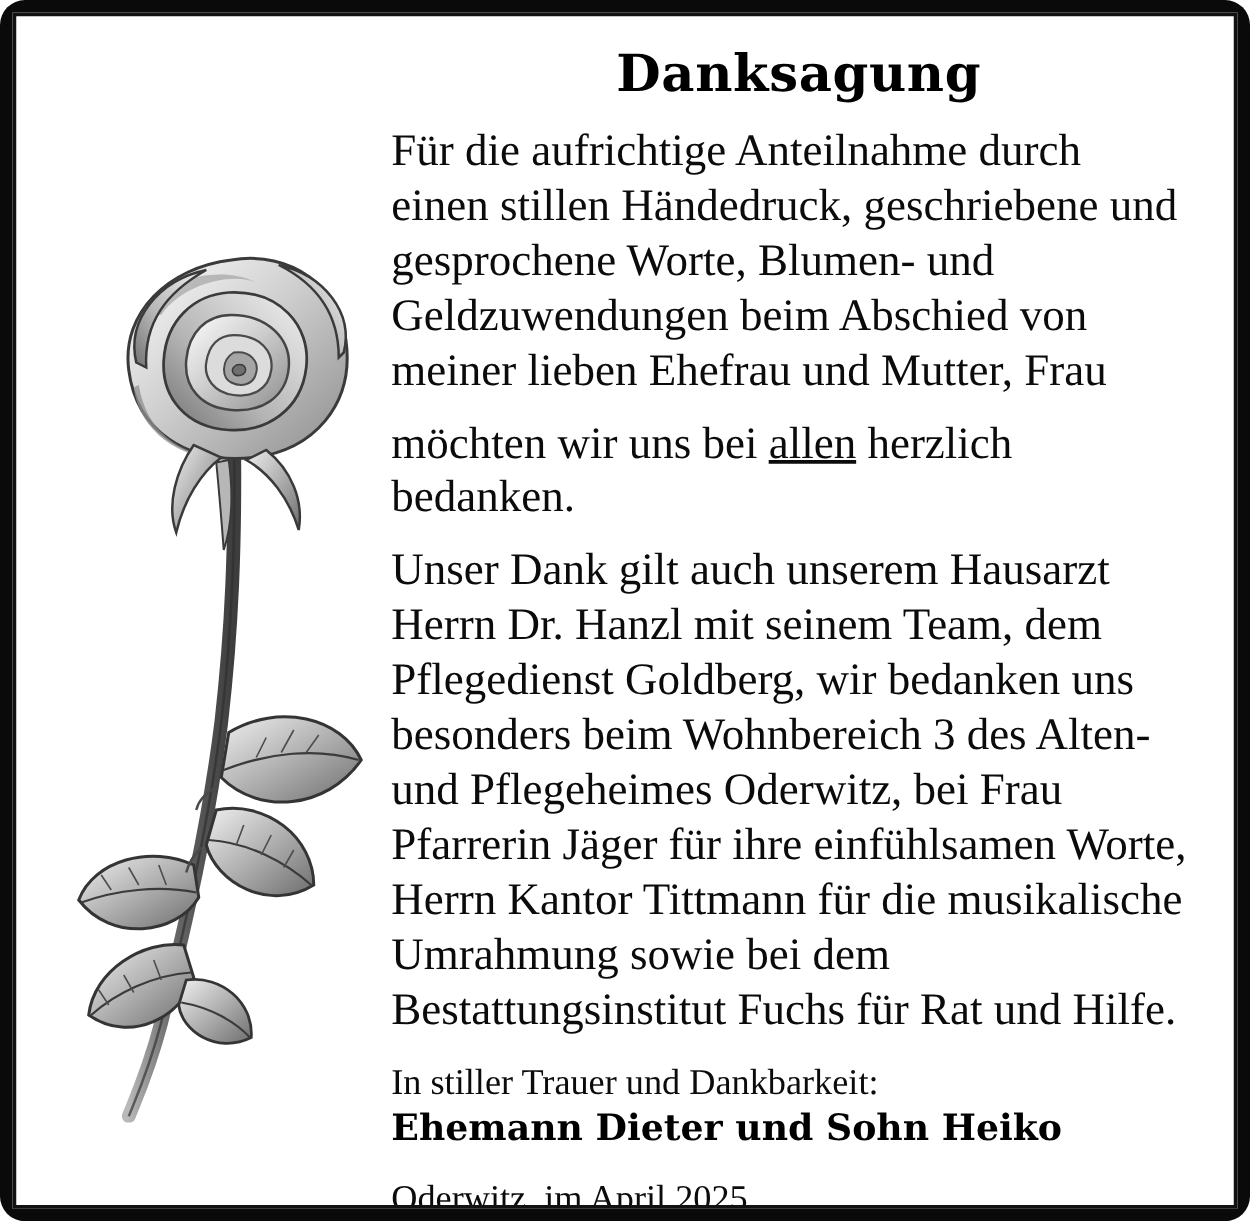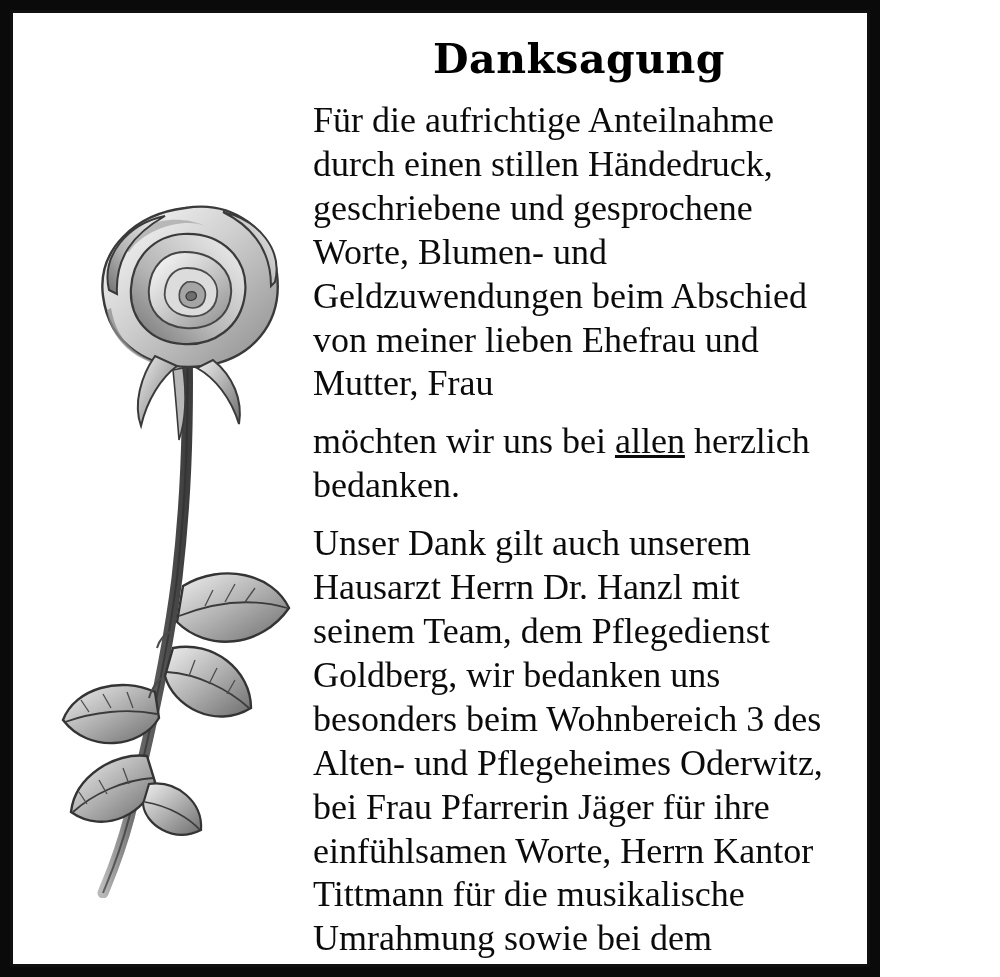--- a/index.html
+++ b/index.html
@@ -1,27 +1,28 @@
 <!DOCTYPE html>
 <html><head>
 <meta charset="utf-8">
 <style>
   html, body {
     margin: 0;
     padding: 0;
     background: #ffffff;
   }
   .page {
-    width: 880px;
+    width: 1000px;
     height: 977px;
     box-sizing: border-box;
     background: #0a0a0a;
     padding: 10px;
     position: relative;
     overflow: hidden;
+    border-radius: 20px;
   }
   .inner {
     width: 100%;
     height: 100%;
     box-sizing: border-box;
     background: #ffffff;
     border: 3px solid #111111;
     position: relative;
     display: flex;
     flex-direction: row;
@@ -178,17 +179,22 @@
     <div class="text-col">
       <h1 class="title">Danksagung</h1>
 
       <p class="para">Für die aufrichtige Anteilnahme durch einen stillen Händedruck, geschriebene und gesprochene Worte, Blumen- und Geldzuwendungen beim Abschied von meiner lieben Ehefrau und Mutter, Frau</p>
 
 
       <p class="para"><span>möchten wir uns bei </span><span class="u">allen</span><span> herzlich bedanken.</span></p>
 
       <p class="para">Unser Dank gilt auch unserem Hausarzt Herrn Dr. Hanzl mit seinem Team, dem Pflegedienst Goldberg, wir bedanken uns besonders beim Wohnbereich 3 des Alten- und Pflegeheimes Oderwitz, bei Frau Pfarrerin Jäger für ihre einfühlsamen Worte, Herrn Kantor Tittmann für die musikalische Umrahmung sowie bei dem Bestattungsinstitut Fuchs für Rat und Hilfe.</p>
 
-
+      <div class="closing">
+        <div class="line1">In stiller Trauer und Dankbarkeit:</div>
+        <div class="line2">Ehemann Dieter und Sohn Heiko</div>
+      </div>
+
+      <div class="place">Oderwitz, im April 2025</div>
     </div>
 
   </div>
 </div>
 
 </body></html>

